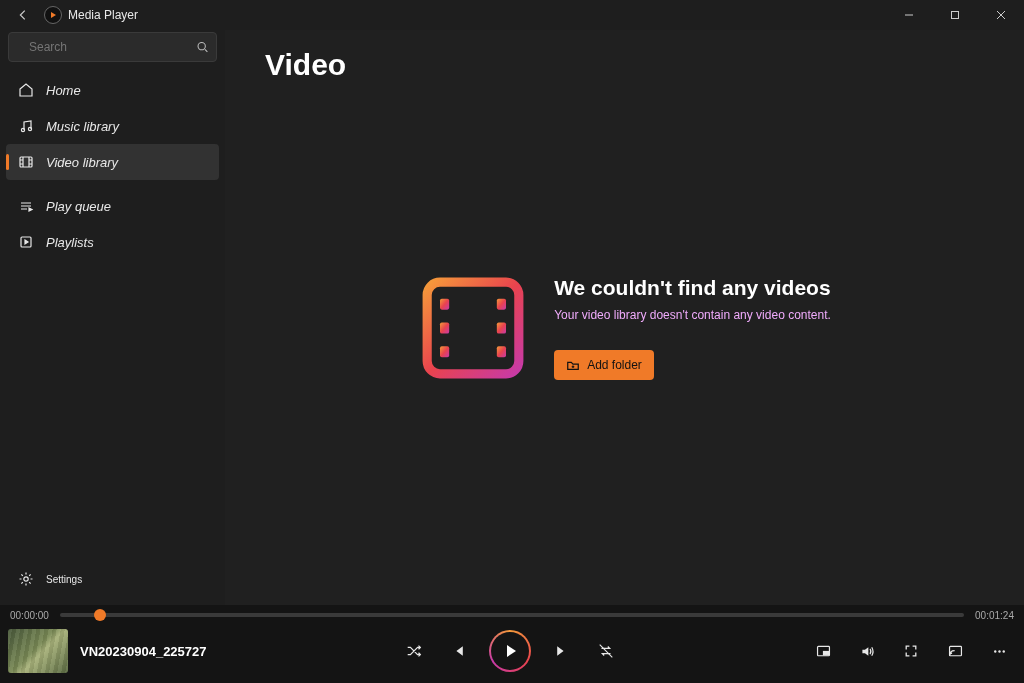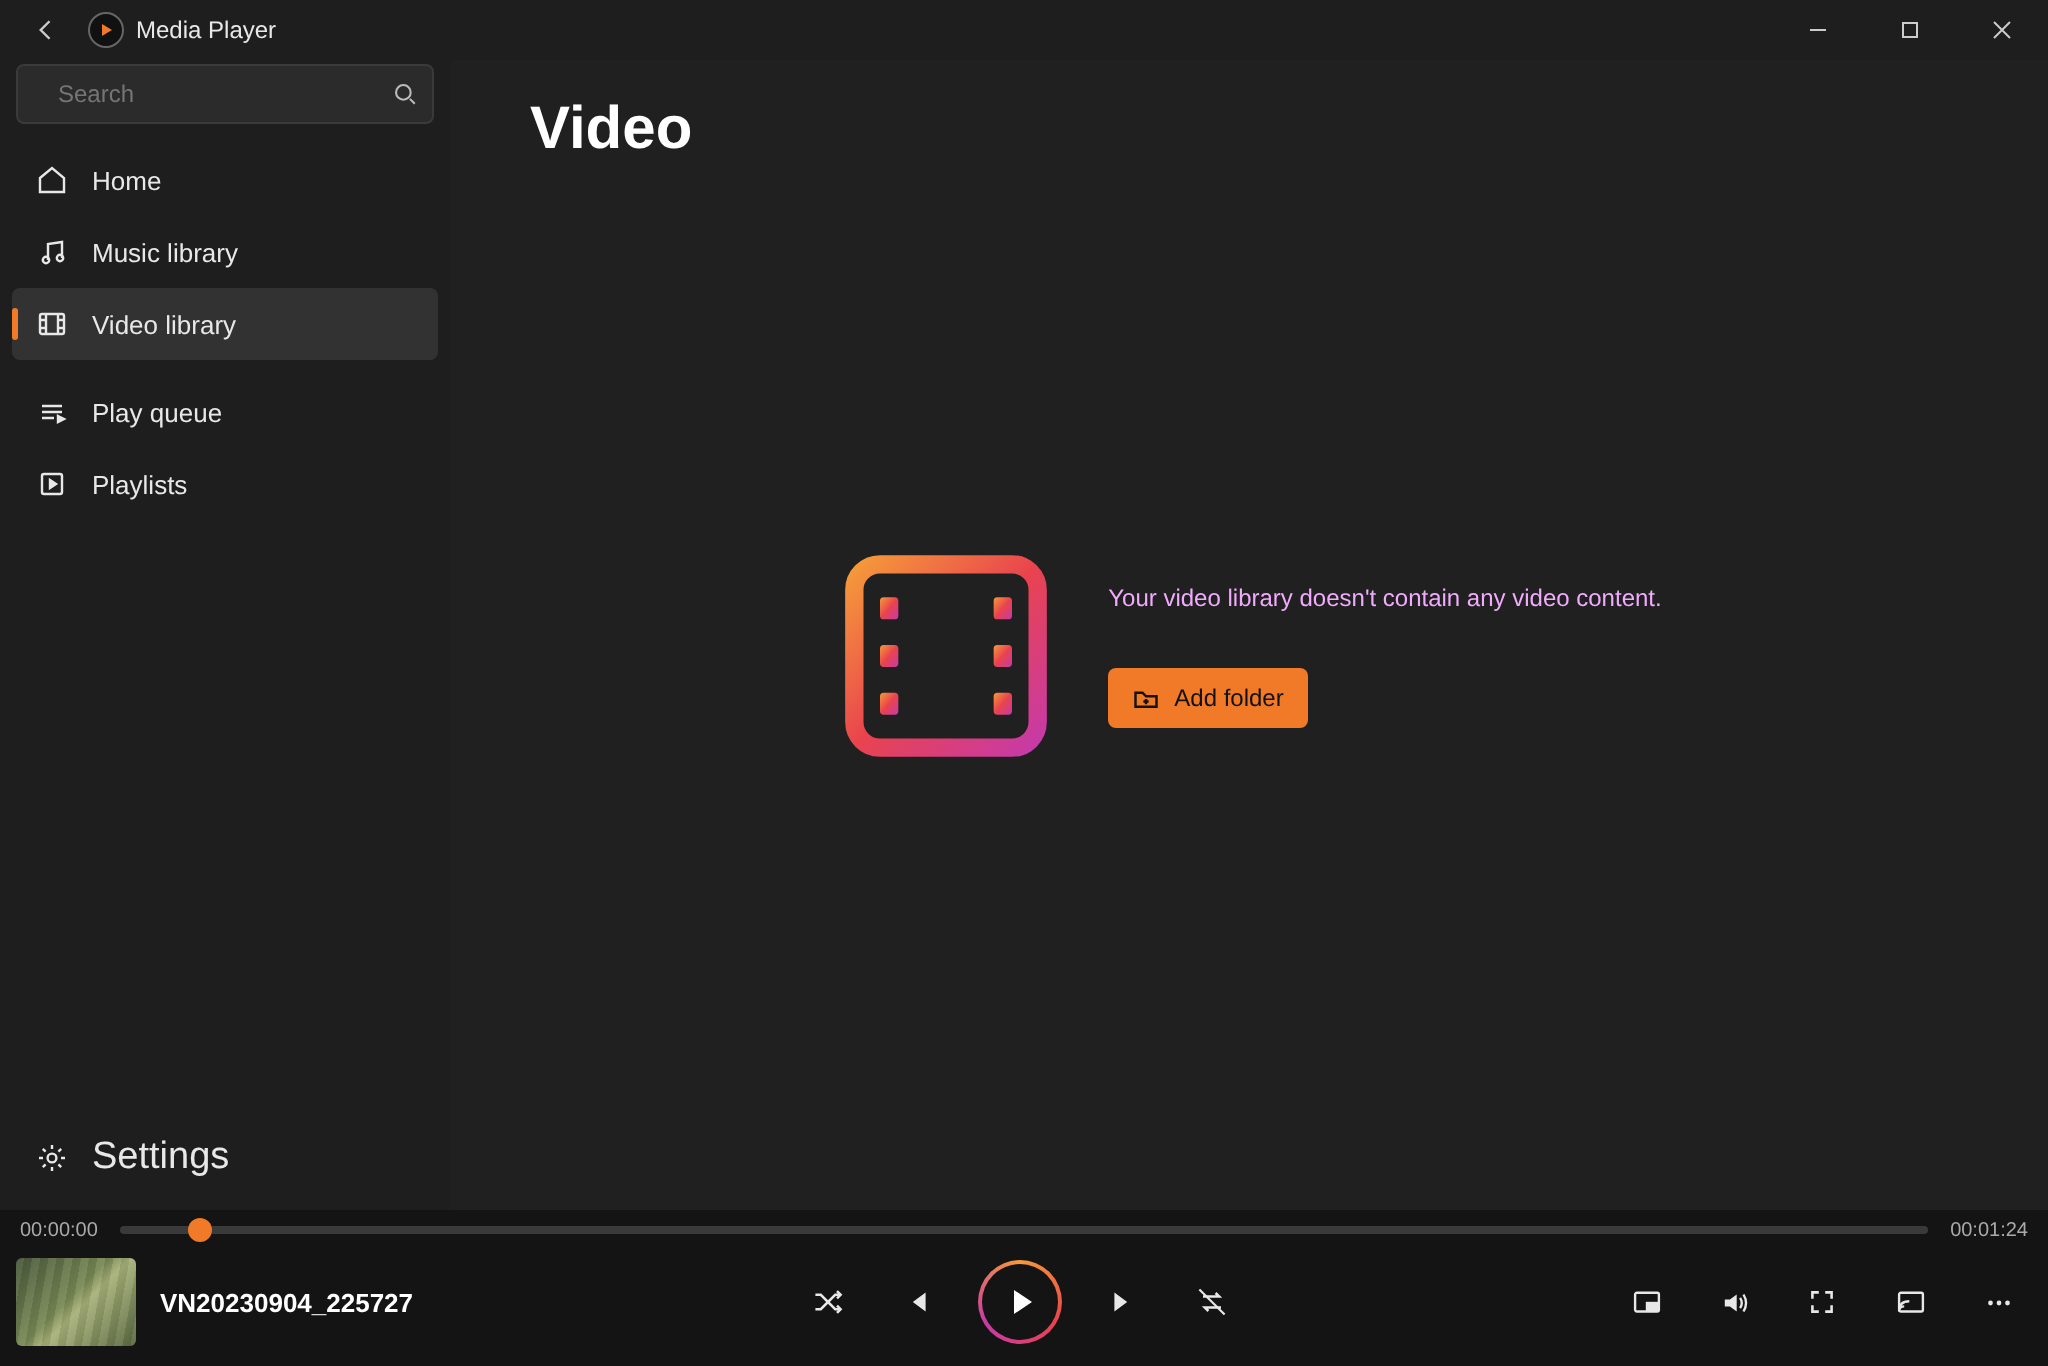--- a/index.html
+++ b/index.html
@@ -15,28 +15,28 @@
   .win-controls { display: flex; }
   .win-btn { width: 46px; height: 30px; display:flex; align-items:center; justify-content:center; color:#ccc; cursor:pointer; }
   .win-btn svg { width:10px; height:10px; }
   
   .body { flex:1; display:flex; min-height:0; }
   .sidebar { width:225px; background:#1e1e1e; display:flex; flex-direction:column; padding:0 6px 8px 6px; }
   .search-wrap { margin:2px 2px 10px 2px; }
   .search { width:100%; height:30px; background:#2b2b2b; border:1px solid #3a3a3a; border-radius:4px; color:#ccc; padding:0 30px 0 20px; font-size:12px; outline:none; }
   .search-box { position:relative; }
   .search-icon { position:absolute; right:8px; top:50%; transform:translateY(-50%); color:#bbb; font-size:12px;}
-  .nav { display:flex; flex-direction:column; gap:0; }
+  .nav { display:flex; flex-direction:column; gap:0;font-style:italic; }
   .nav-item { height:36px; display:flex; align-items:center; gap:12px; padding:0 10px 0 12px; border-radius:4px; font-size:13px; color:#e8e8e8; cursor:pointer; position:relative; }
   .nav-item.active { background:#323232; }
   .nav-item.active::before { content:""; position:absolute; left:0; top:10px; bottom:10px; width:3px; background:#f07a28; border-radius:2px;}
   .nav-icon { width:16px; height:16px; color:#e8e8e8; display:flex; align-items:center; justify-content:center; }
   .nav-gap { height:8px; }
   .sidebar-spacer { flex:1; }
-  .settings-item { height:36px; display:flex; align-items:center; gap:12px; padding:0 10px 0 12px; border-radius:4px; font-size:19px; color:#e8e8e8; cursor:pointer;}
+  .settings-item { height:36px; display:flex; align-items:center; gap:12px; padding:0 10px 0 12px; border-radius:4px; font-size:10px; color:#e8e8e8; cursor:pointer;}
   
   .main { flex:1; background:#202020; display:flex; flex-direction:column; padding:18px 40px 0 40px; min-width:0; }
   .page-title { font-size:30px; font-weight:700; color:#fff; margin-bottom:8px; }
   .empty-state { flex:1; display:flex; align-items:center; justify-content:center; gap:26px; margin-top:-40px;}
   .film-icon { width:110px; height:110px; border-radius:16px; }
   .empty-text { display:flex; flex-direction:column; gap:8px; }
   .empty-title { font-size:21px; font-weight:600; color:#fff; }
   .empty-sub { font-size:12px; color:#f0abfc; }
   .add-folder-btn { align-self:flex-start; margin-top:20px; height:30px; padding:0 12px; background:#f07a28; color:#121212; border:none; border-radius:4px; font-size:12px; font-weight:500; display:flex; align-items:center; gap:7px; cursor:pointer; }
   .add-folder-btn .ico { width:14px; height:14px; }
@@ -179,20 +179,21 @@
           </defs>
           <rect x="10" y="10" width="100" height="100" rx="14" fill="none" stroke="url(#g1)" stroke-width="10"></rect>
           <rect x="24" y="28" width="10" height="12" rx="2" fill="url(#g1)"></rect>
           <rect x="24" y="54" width="10" height="12" rx="2" fill="url(#g1)"></rect>
           <rect x="24" y="80" width="10" height="12" rx="2" fill="url(#g1)"></rect>
           <rect x="86" y="28" width="10" height="12" rx="2" fill="url(#g1)"></rect>
           <rect x="86" y="54" width="10" height="12" rx="2" fill="url(#g1)"></rect>
           <rect x="86" y="80" width="10" height="12" rx="2" fill="url(#g1)"></rect>
         </svg>
         <div class="empty-text">
+          <div class="empty-title">We couldn't find any videos</div>
           <div class="empty-sub">Your video library doesn't contain any video content.</div>
           <button class="add-folder-btn">
             <span class="ico">
                 <svg viewBox="0 0 16 16" width="14" height="14" fill="none" stroke="#121212" stroke-width="1.4">
                   <path d="M2 5 H6 L8 7 H14 V13 H2 Z"></path>
                   <path d="M8 8.5 V11.5 M6.5 10 H9.5"></path>
                 </svg>
               </span>
             <span>Add folder</span>
           </button>

